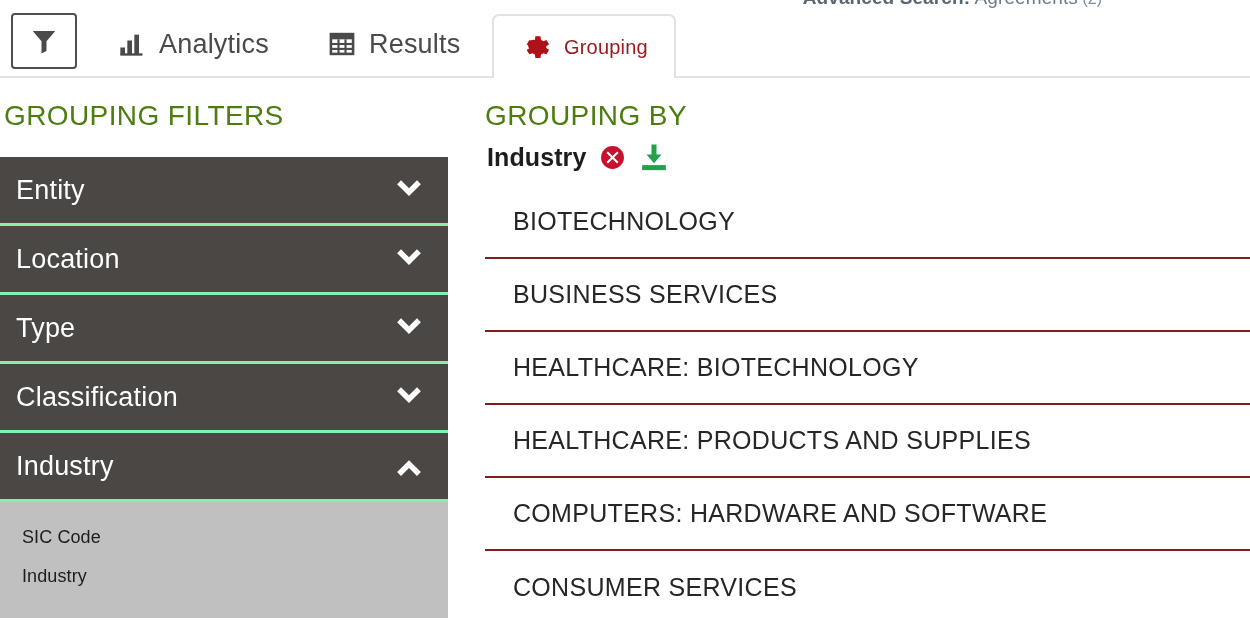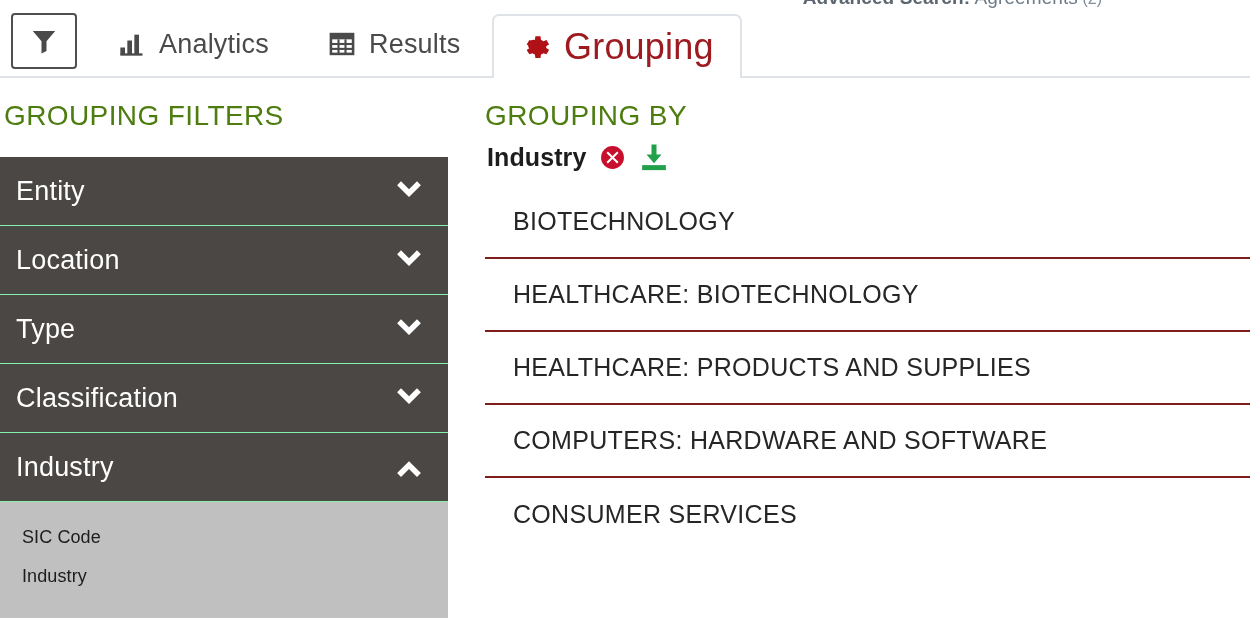--- a/index.html
+++ b/index.html
@@ -110,21 +110,21 @@
     gap: 15px;
     padding: 0 26px;
     background: #ffffff;
     border: 2px solid #dfe3e8;
     border-bottom: none;
     border-radius: 7px 7px 0 0;
     cursor: pointer;
     z-index: 3;
   }
   .tab-active .tab-label {
-    font-size: 36px;
+    font-size: 20px;
     color: #9c1a20;
     letter-spacing: .2px;
     white-space: nowrap;
   }
 
   
   .icon { display: inline-flex; align-items: center; justify-content: center; }
 
   
   .body-area {
@@ -151,21 +151,21 @@
 
   .accordion {
     margin-top: 25px;
     width: 448px;
     background: #4a4744;
     border-bottom: 2px solid #ffffff;
   }
   .acc-item {
     height: 69px;
     background: #4a4744;
-    border-bottom: 1px solid #86efac;
+    border-bottom: 3px solid #86efac;
     display: flex;
     align-items: center;
     justify-content: space-between;
     padding: 0 24px 0 16px;
     cursor: pointer;
   }
   .acc-item:last-of-type { border-bottom: none; }
   .acc-label {
     font-size: 27px;
     color: #ffffff;
@@ -357,20 +357,23 @@
             <rect x="2.5" y="18.5" width="19" height="4" fill="#22a04a"></rect>
           </svg>
         </span>
       </div>
 
       <div class="grp-list">
         <div class="grp-row">
           <span class="grp-text">BIOTECHNOLOGY</span>
         </div>
         <div class="grp-row">
+          <span class="grp-text">BUSINESS SERVICES</span>
+        </div>
+        <div class="grp-row">
           <span class="grp-text">HEALTHCARE: BIOTECHNOLOGY</span>
         </div>
         <div class="grp-row">
           <span class="grp-text">HEALTHCARE: PRODUCTS AND SUPPLIES</span>
         </div>
         <div class="grp-row">
           <span class="grp-text">COMPUTERS: HARDWARE AND SOFTWARE</span>
         </div>
         <div class="grp-row">
           <span class="grp-text">CONSUMER SERVICES</span>

